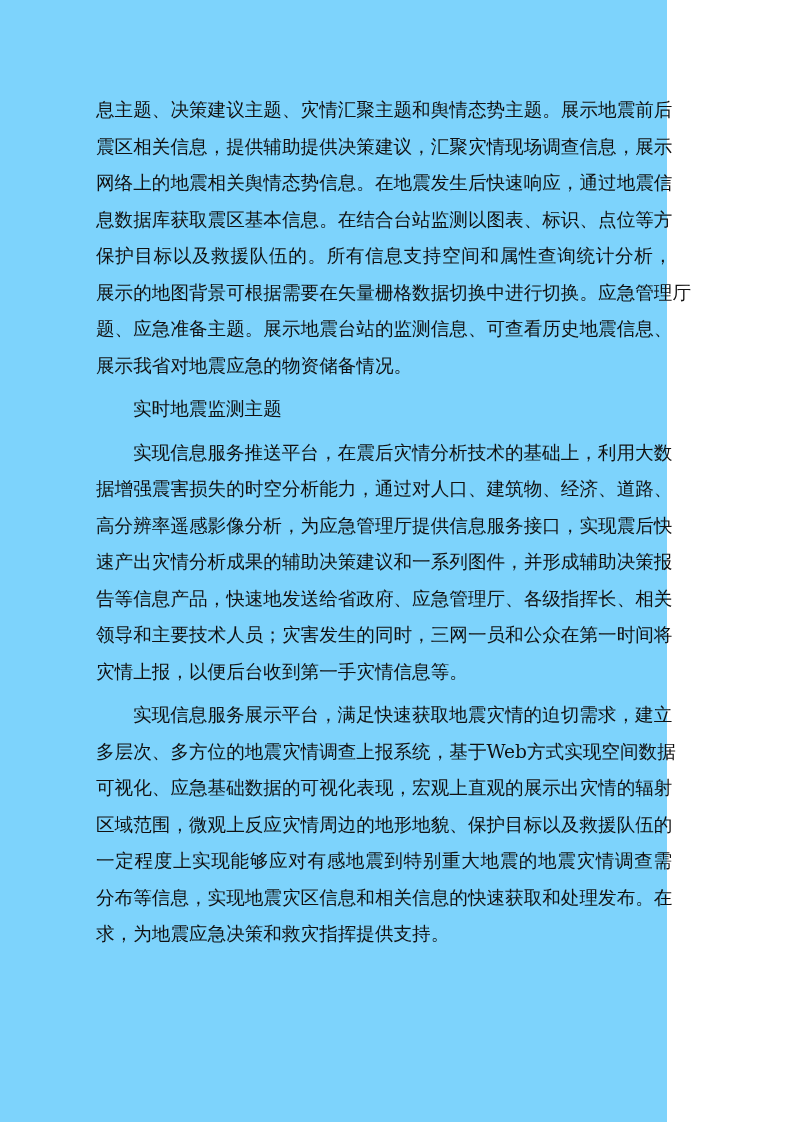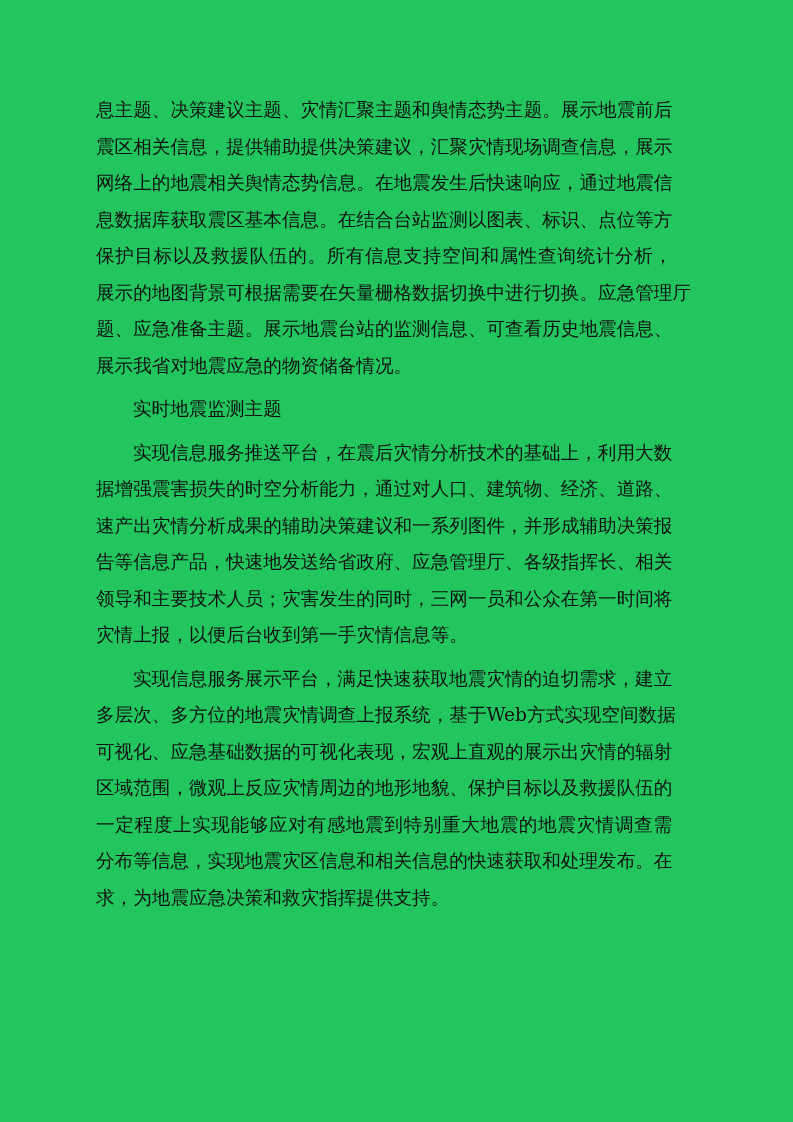--- a/index.html
+++ b/index.html
@@ -12,23 +12,23 @@
       height: 1122px;
       position: relative;
       overflow: hidden;
       font-family: "DejaVu Serif", "Liberation Serif", serif;
       color: #111111;
     }
     .page {
       position: absolute;
       left: 0;
       top: 0;
-      width: 793px;
+      width: 667px;
       height: 1122px;
-      background: #22c55e;
+      background: #7dd3fc;
     }
     .content {
       position: absolute;
       left: 96px;
       top: 92px;
       width: 576px;
     }
     .block { margin: 0; padding: 0; }
     .block + .block { margin-top: 7px; }
     .line {
@@ -72,20 +72,21 @@
       <span class="line last">展示我省对地震应急的物资储备情况。</span>
     </div>
 
     <div class="block heading">
       <span class="line last">实时地震监测主题</span>
     </div>
 
     <div class="block">
       <span class="line indent">实现信息服务推送平台，在震后灾情分析技术的基础上，利用大数</span>
       <span class="line">据增强震害损失的时空分析能力，通过对人口、建筑物、经济、道路、</span>
+      <span class="line">高分辨率遥感影像分析，为应急管理厅提供信息服务接口，实现震后快</span>
       <span class="line">速产出灾情分析成果的辅助决策建议和一系列图件，并形成辅助决策报</span>
       <span class="line">告等信息产品，快速地发送给省政府、应急管理厅、各级指挥长、相关</span>
       <span class="line">领导和主要技术人员；灾害发生的同时，三网一员和公众在第一时间将</span>
       <span class="line last">灾情上报，以便后台收到第一手灾情信息等。</span>
     </div>
 
     <div class="block">
       <span class="line indent">实现信息服务展示平台，满足快速获取地震灾情的迫切需求，建立</span>
       <span class="line">多层次、多方位的地震灾情调查上报系统，基于Web方式实现空间数据</span>
       <span class="line">可视化、应急基础数据的可视化表现，宏观上直观的展示出灾情的辐射</span>

